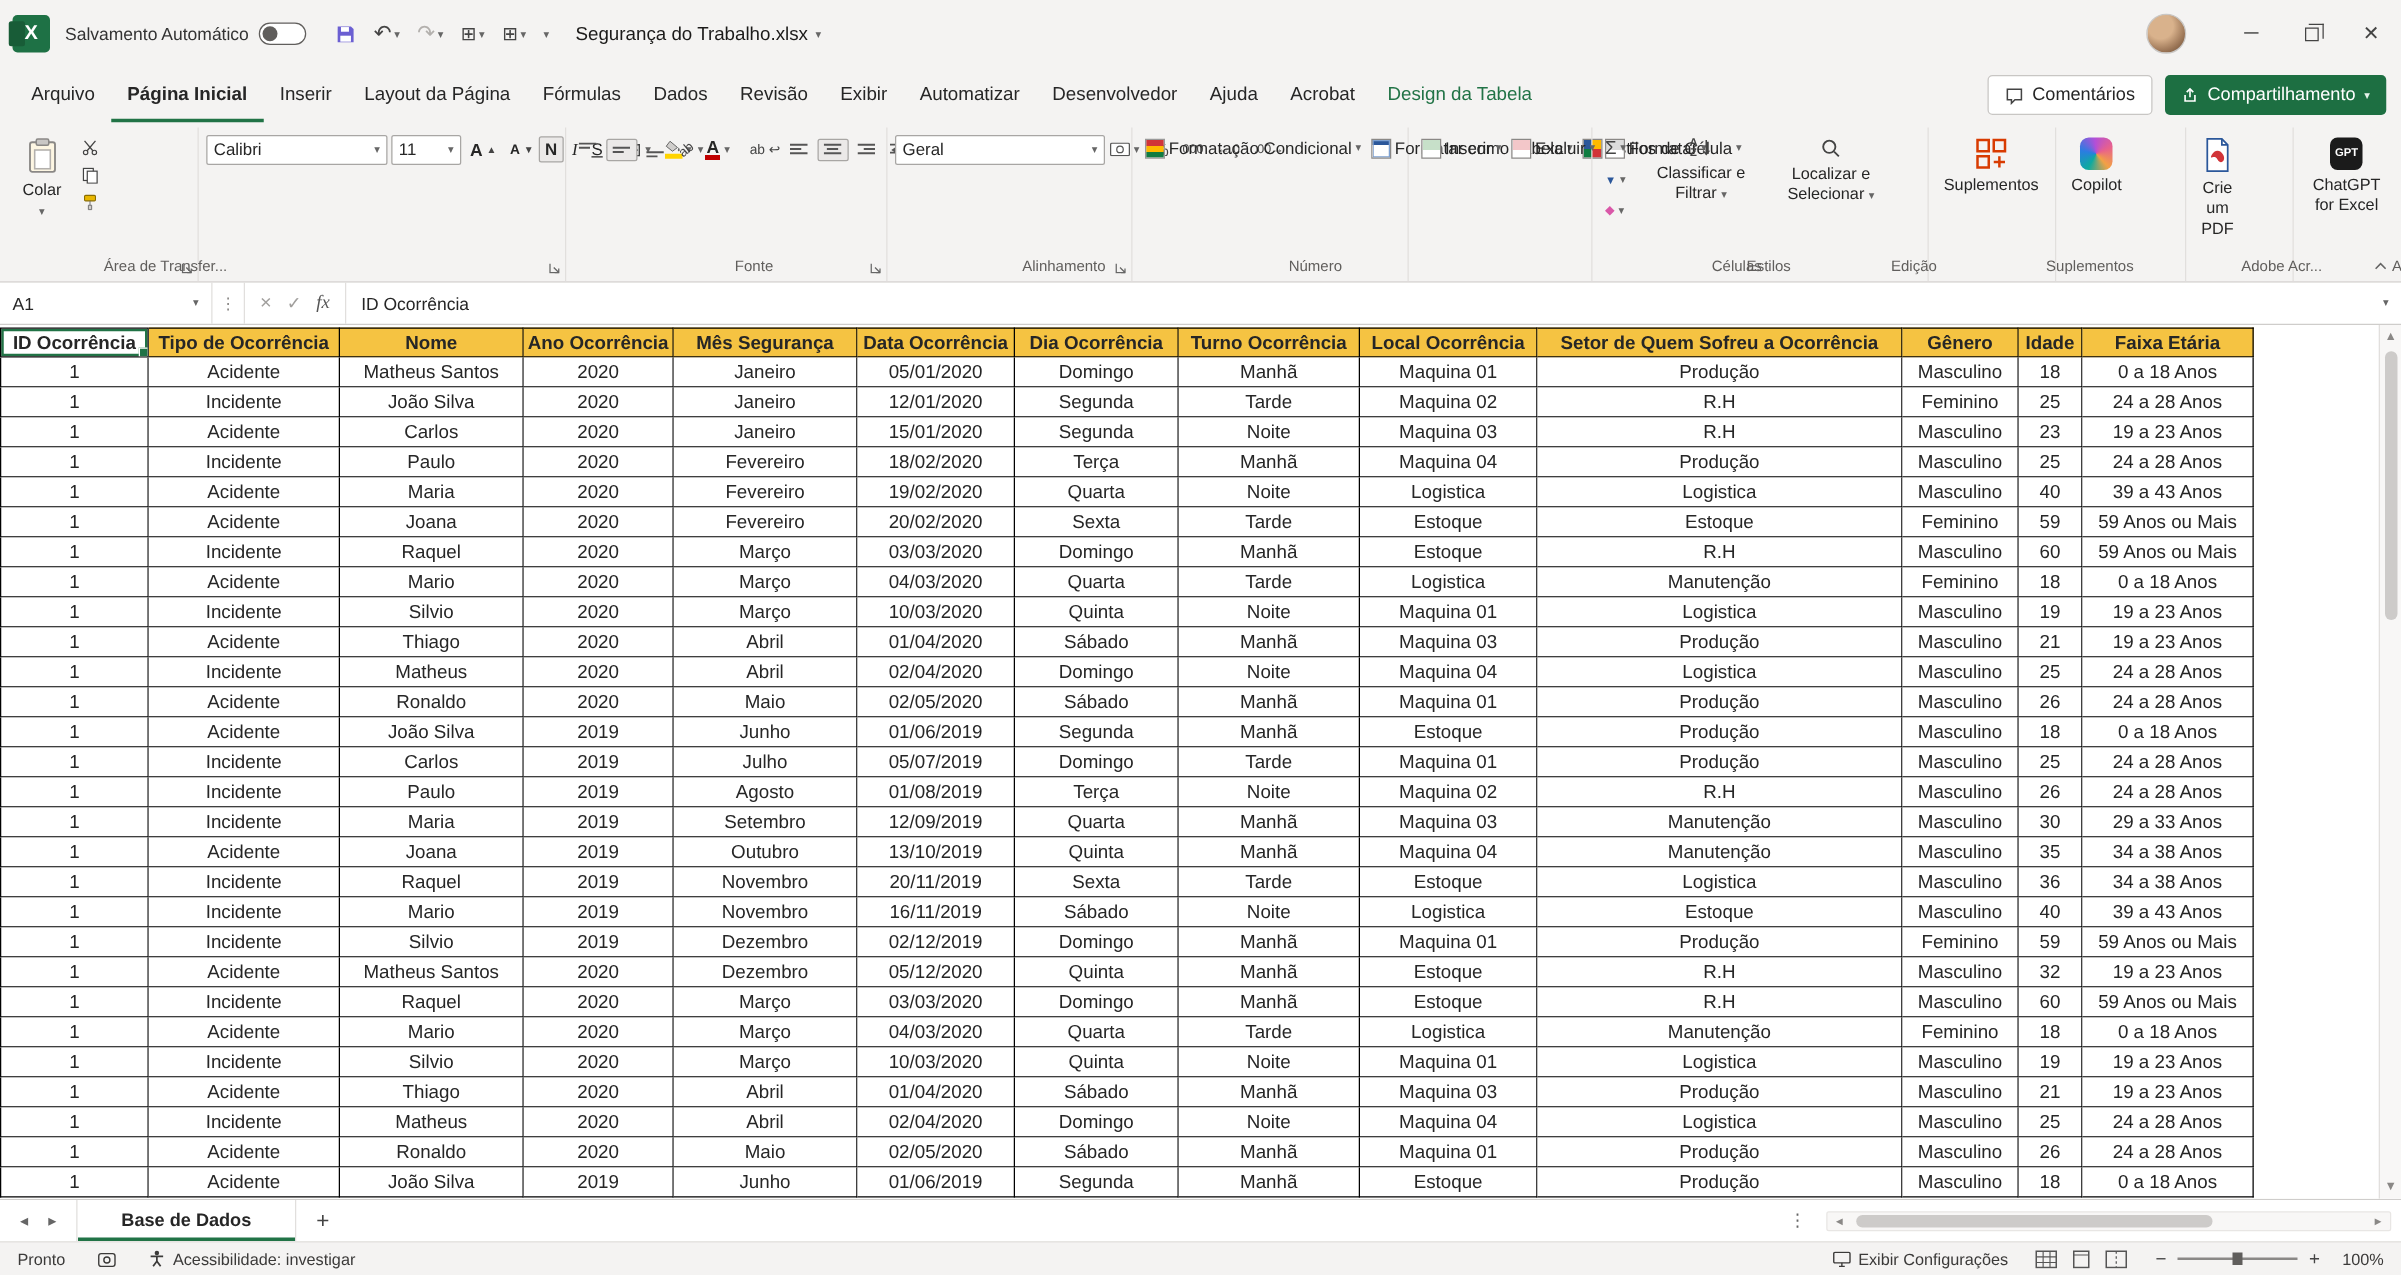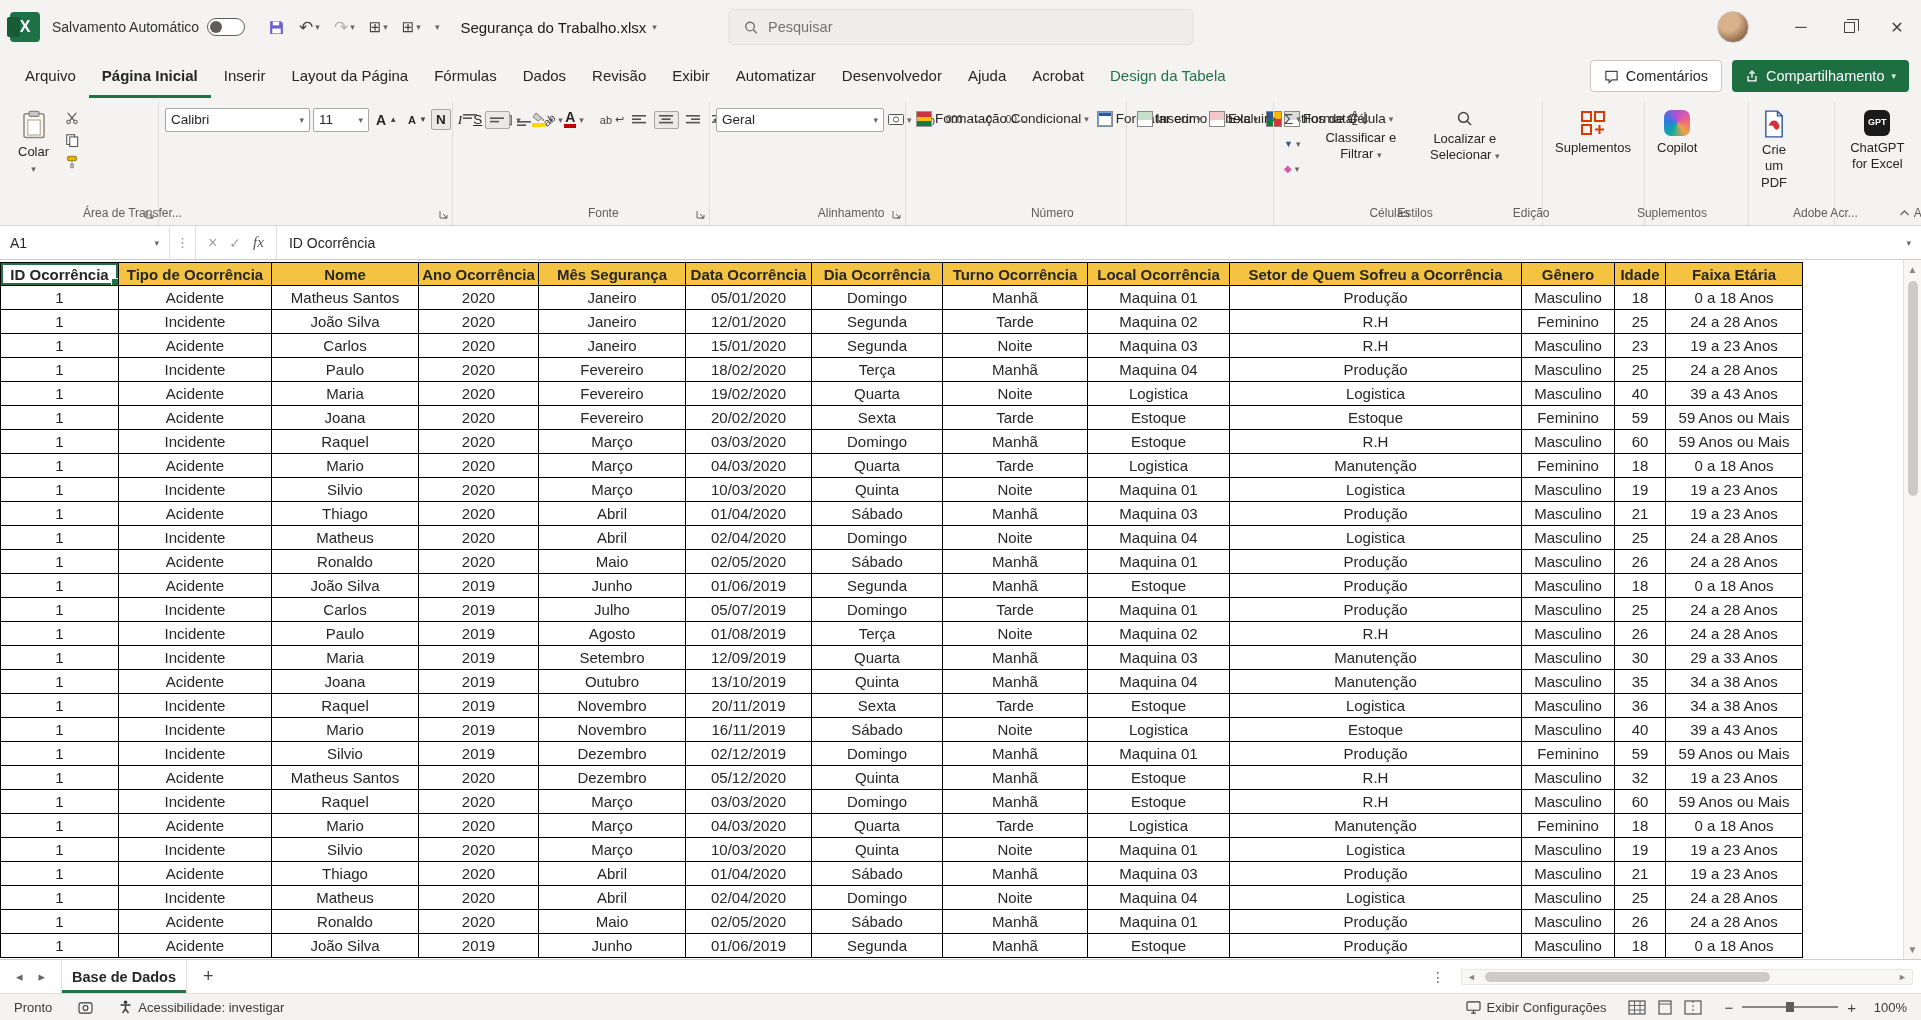--- a/index.html
+++ b/index.html
@@ -88,21 +88,21 @@
   .thead .cell.selected { background:#fff; box-shadow:inset 0 0 0 2px #217346; z-index:2; }
   .thead .cell.selected::after { content:''; position:absolute; right:-1px; bottom:-1px; width:6px; height:6px; background:#217346; border:1px solid #fff; }
   .vscroll { position:absolute; right:0; top:0; bottom:0; width:18px; background:#f8f7f6; border-left:1px solid #e1dfdd; display:flex; flex-direction:column; align-items:center; }
   .vscroll .arr { font-size:10px; color:#8a8886; padding:4px 0; }
   .vthumb { width:10px; height:215px; background:#cdcbc9; border-radius:5px; margin-top:2px; }
   .vscroll .arr.bottom { margin-top:auto; }
 
   
   .sheetbar { height:34px; flex:none; background:#fff; border-top:1px solid #cfcdcb; display:flex; align-items:stretch; }
   .sheetnav { display:flex; align-items:center; gap:16px; padding:0 16px 0 16px; color:#666; font-size:13px; }
-  .sheettab { display:flex; align-items:center; padding:0 10px; font-size:14.5px; font-weight:bold; background:#fff; border-right:1px solid #e1dfdd; border-left:1px solid #e1dfdd; box-shadow:inset 0 -3px 0 #217346; }
+  .sheettab { display:flex; align-items:center; padding:0 35px; font-size:14.5px; font-weight:bold; background:#fff; border-right:1px solid #e1dfdd; border-left:1px solid #e1dfdd; box-shadow:inset 0 -3px 0 #217346; }
   .addsheet { display:flex; align-items:center; padding:0 16px; font-size:18px; color:#444; }
   .sheetbar-right { margin-left:auto; display:flex; align-items:center; gap:8px; padding-right:8px; }
   .sb-more { color:#666; font-size:14px; padding:0 8px; }
   .hscroll { width:452px; height:16px; display:flex; align-items:center; background:#f8f7f6; border:1px solid #e8e6e4; border-radius:2px; }
   .hscroll .arr { font-size:9px; color:#8a8886; padding:0 5px; }
   .htrack { flex:1; height:12px; position:relative; }
   .hthumb { position:absolute; left:4px; top:1px; width:285px; height:10px; background:#cdcbc9; border-radius:5px; }
 
   
   .statusbar { height:27px; flex:none; background:#f4f3f2; border-top:1px solid #e1dfdd; display:flex; align-items:center; font-size:13px; color:#3b3a39; padding:0 14px; }
@@ -152,27 +152,20 @@
     <div class="tb-btn">
         <span class="glyph">⊞</span>
         <span class="dd">▾</span>
       </div>
     <div class="tb-btn">
         <span class="dd">▾</span>
       </div>
     <div class="filename">
       <span>Segurança do Trabalho.xlsx</span>
       <span class="dd">▾</span>
-    </div>
-    <div class="searchbox">
-      <svg width="15" height="15" viewBox="0 0 16 16">
-          <circle cx="7" cy="7" r="4.6" fill="none" stroke="#737373" stroke-width="1.5"></circle>
-          <line x1="10.6" y1="10.6" x2="14.2" y2="14.2" stroke="#737373" stroke-width="1.5"></line>
-        </svg>
-      <span class="ph">Pesquisar</span>
     </div>
     <div class="tb-right">
       <div class="avatar"></div>
       <div class="winbtn">─</div>
       <div class="winbtn">
           <div class="restore-box"></div>
         </div>
       <div class="winbtn">✕</div>
     </div>
   </div>

